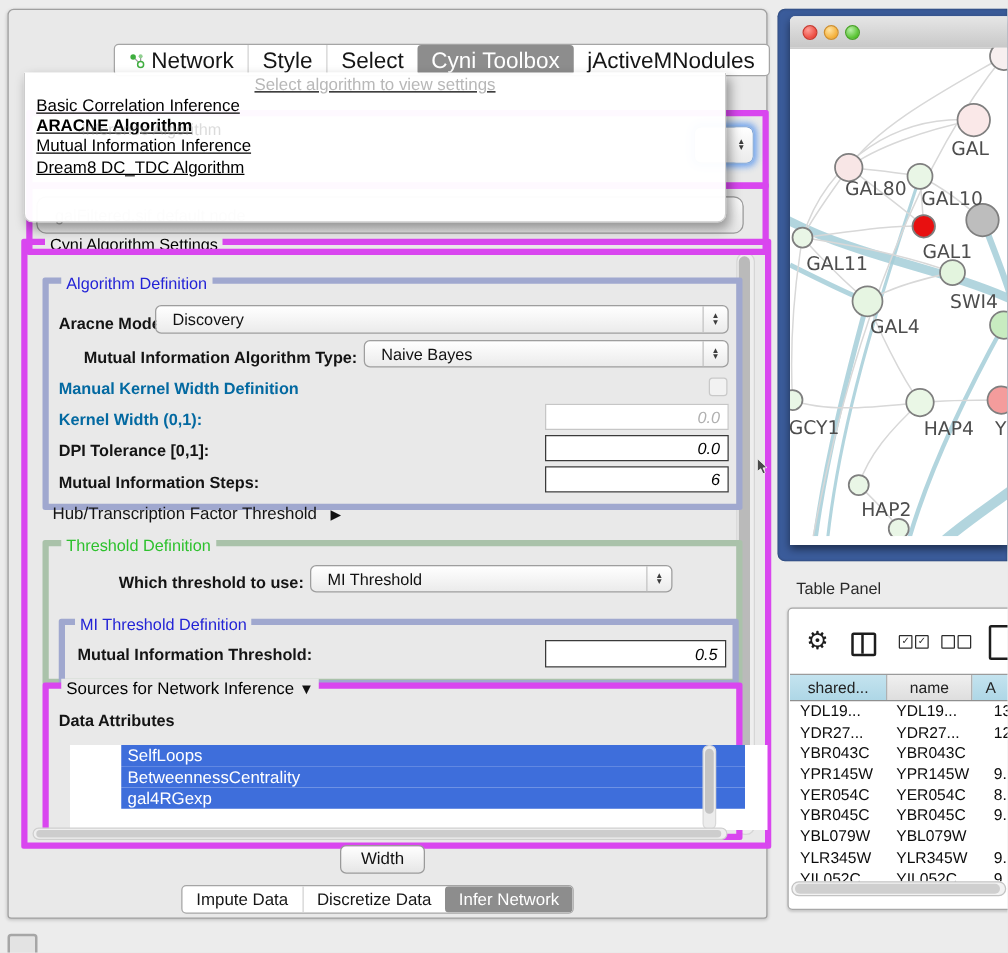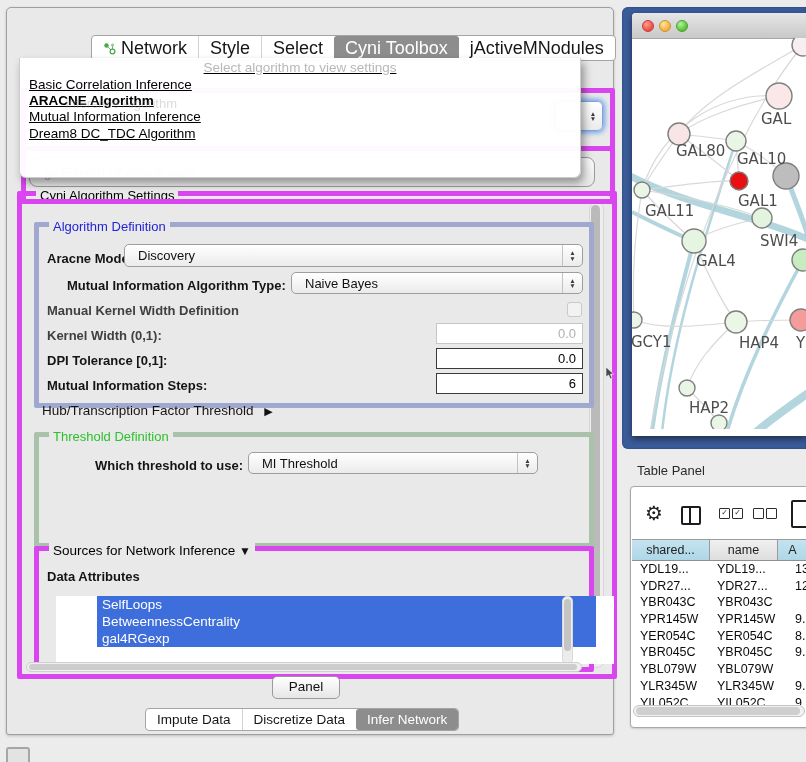--- a/index.html
+++ b/index.html
@@ -44,30 +44,30 @@
   #algo-dropdown ul{margin:0;padding:0;}
   #algo-dropdown li{list-style:none;font-size:13.5px;line-height:16.2px;padding-left:9px;color:#000;white-space:nowrap;}
   #algo-dropdown li.sel{font-weight:bold;}
 
   
   #settings-group{left:10px;top:183px;width:590px;height:478px;}
   #settings-scrollbar{left:567px;top:6px;width:13px;height:464px;background:#eee;
     border:1px solid #d6d6d6;border-radius:7px;}
   #settings-thumb{left:1px;top:2px;width:9px;height:448px;background:#bababa;border-radius:6px;}
   .lbl{font-size:13px;font-weight:bold;color:#141414;white-space:nowrap;}
-  .lbl.dis{color:#404040;}
+  .lbl.dis{color:#0369a1;}
   .plain{font-size:13.5px;color:#141414;white-space:nowrap;}
   .combo{background:linear-gradient(#ffffff,#ebebeb);border:1px solid #9e9e9e;border-radius:5px;
     font-size:13px;color:#111;box-sizing:border-box;}
   .combo .ctext{position:absolute;left:13px;top:0;bottom:0;display:flex;align-items:center;}
   .combo .stepper{position:absolute;right:0;top:0;bottom:0;width:19px;border-left:1px solid #c2c2c2;
     display:flex;flex-direction:column;align-items:center;justify-content:center;color:#3d3d3d;
     font-size:6.5px;line-height:5.5px;}
   .field{background:#fff;text-align:right;font-size:13px;padding:0 6px;box-sizing:border-box;
-    display:flex;align-items:center;justify-content:flex-end;}
+    display:flex;align-items:center;justify-content:flex-end;font-style:italic;}
   .field.on{border:1px solid #3a3a3a;color:#000;}
   .field.off{border:1px solid #c6c6c6;color:#b0b0b0;}
   #algo-def{left:12px;top:26px;width:550px;height:176px;border-color:#a0a8cf;}
   #algo-def .gtitle{color:#2323d6;}
   #thr-group{left:12px;top:236px;width:550px;height:106px;border-color:#aac2aa;}
   #thr-group>.gtitle{color:#2dc12d;}
   #mi-group{left:8px;top:58px;width:534px;height:44px;border-color:#a0a8cf;}
   #mi-group .gtitle{color:#2323d6;background:#e9e9e9;}
   #src-group{left:12px;top:350px;width:550px;height:116px;}
   .tri{display:inline-block;font-size:11px;color:#111;}
@@ -231,20 +231,27 @@
 
         <div class="abs lbl" style="left:56px;top:21px;">Which threshold to use:</div>
         <div class="abs combo" style="left:209px;top:15px;width:290px;height:22px;">
           <span class="ctext">MI Threshold</span>
           <span class="stepper">
               <span>▲</span>
               <span>▼</span>
             </span>
         </div>
 
+        <div class="abs group" id="mi-group">
+          <span class="gtitle" style="left:8px;">MI Threshold Definition</span>
+          <div class="abs lbl" style="left:10px;top:16px;">Mutual Information Threshold:</div>
+          <div class="abs field on" style="left:384px;top:12px;width:145px;height:22px;">
+              <span>0.5</span>
+            </div>
+        </div>
       </div>
 
       <div class="abs group" id="src-group">
         <span class="gtitle" style="font-size:13.5px;font-weight:normal;">
           <span>Sources for Network Inference</span>
           <span class="tri" style="font-size:12px;">▼</span>
         </span>
         <div class="abs lbl" style="left:8px;top:18px;">Data Attributes</div>
         <div class="abs" id="attr-list">
             <div class="row">SelfLoops</div>
@@ -254,21 +261,21 @@
         <div class="abs" id="attr-scroll">
             <div class="abs" id="attr-thumb"></div>
           </div>
       </div>
 
       <div class="abs" id="hscroll-outer">
           <div></div>
         </div>
     </div>
 
-    <div class="abs" id="apply-btn"><span>Panel</span></div>
+    <div class="abs" id="apply-btn"><span>Width</span></div>
 
     <div class="abs seg" id="bottom-tabs">
         <div class="">
           <span>Impute Data</span>
         </div>
         <div class="">
           <span>Discretize Data</span>
         </div>
         <div class="active">
           <span>Infer Network</span>

